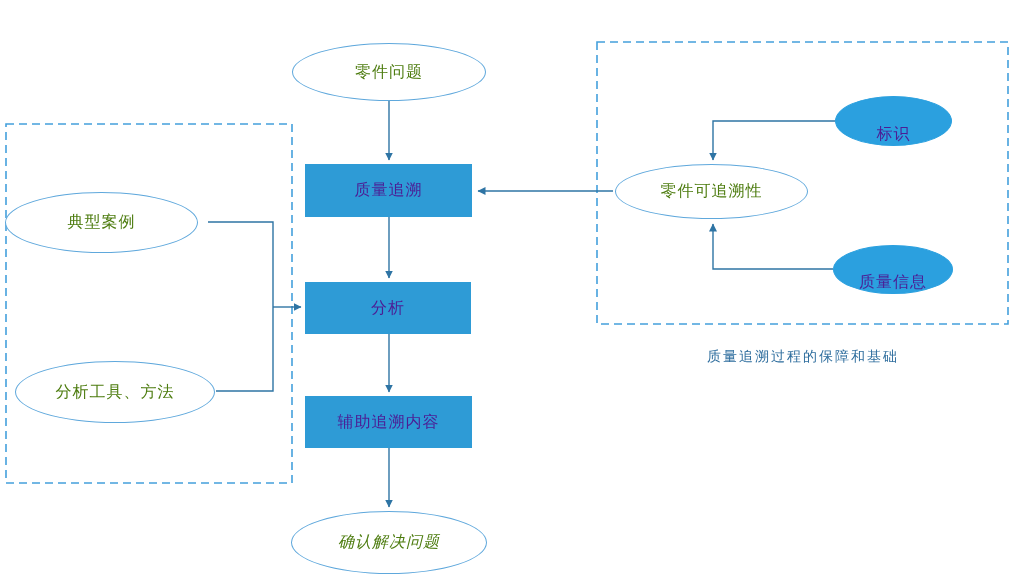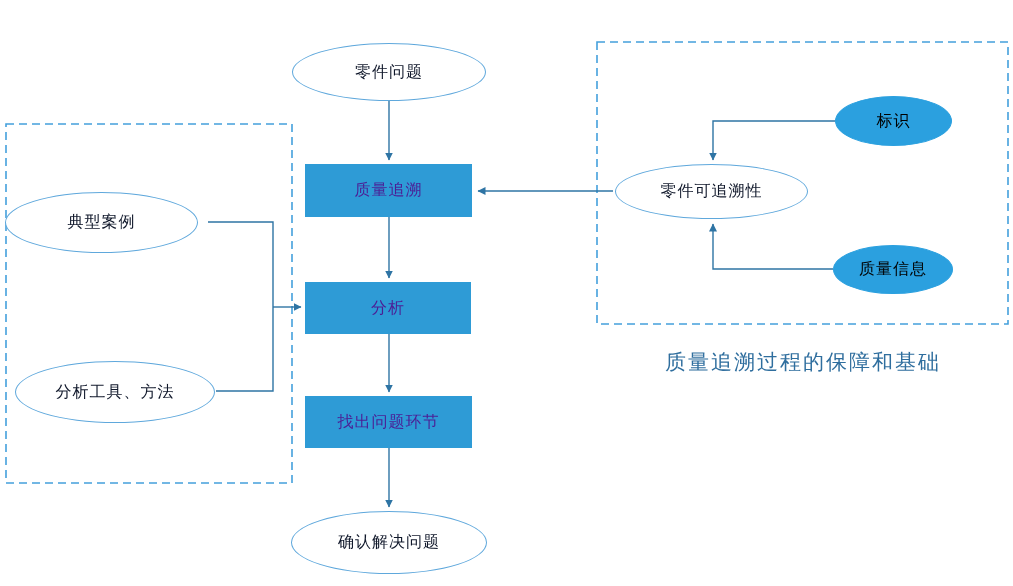--- a/index.html
+++ b/index.html
@@ -34,32 +34,33 @@
     white-space: nowrap;
   }
   .rect-node {
     background: #2E9BD6;
     color: #4c1d95;
   }
   .ellipse-white {
     background: #ffffff;
     border: 1.4px solid #5FA8DC;
     border-radius: 50%;
-    color: #0f172a;
+    color: #4d7c0f;
   }
   .ellipse-blue {
     background: #2BA0DF;
     border: 1px solid #2BA0DF;
     border-radius: 50%;
-    color: #000000;
+    color: #4c1d95;
+    align-items: flex-end;
   }
   .caption {
     position: absolute;
     color: #2F6E9E;
-    font-size: 21px;
+    font-size: 14px;
     letter-spacing: 2px;
     text-align: center;
     white-space: nowrap;
   }
 </style>
 </head>
 <body>
 
 <div class="canvas">
 
@@ -92,24 +93,24 @@
 
   <div class="node rect-node" style="left:305px; top:164px; width:167px; height:53px;">
     <span>质量追溯</span>
   </div>
 
   <div class="node rect-node" style="left:305px; top:282px; width:166px; height:52px;">
     <span>分析</span>
   </div>
 
   <div class="node rect-node" style="left:305px; top:396px; width:167px; height:52px;">
-    <span>找出问题环节</span>
+    <span>辅助追溯内容</span>
   </div>
 
-  <div class="node ellipse-white" style="left:291px; top:511px; width:196px; height:63px;">
+  <div class="node ellipse-white" style="left:291px; top:511px; width:196px; height:63px;font-style:italic;">
     <span>确认解决问题</span>
   </div>
 
   <div class="node ellipse-white" style="left:5px; top:192px; width:193px; height:61px;">
     <span>典型案例</span>
   </div>
 
   <div class="node ellipse-white" style="left:15px; top:361px; width:200px; height:62px;">
     <span>分析工具、方法</span>
   </div>

